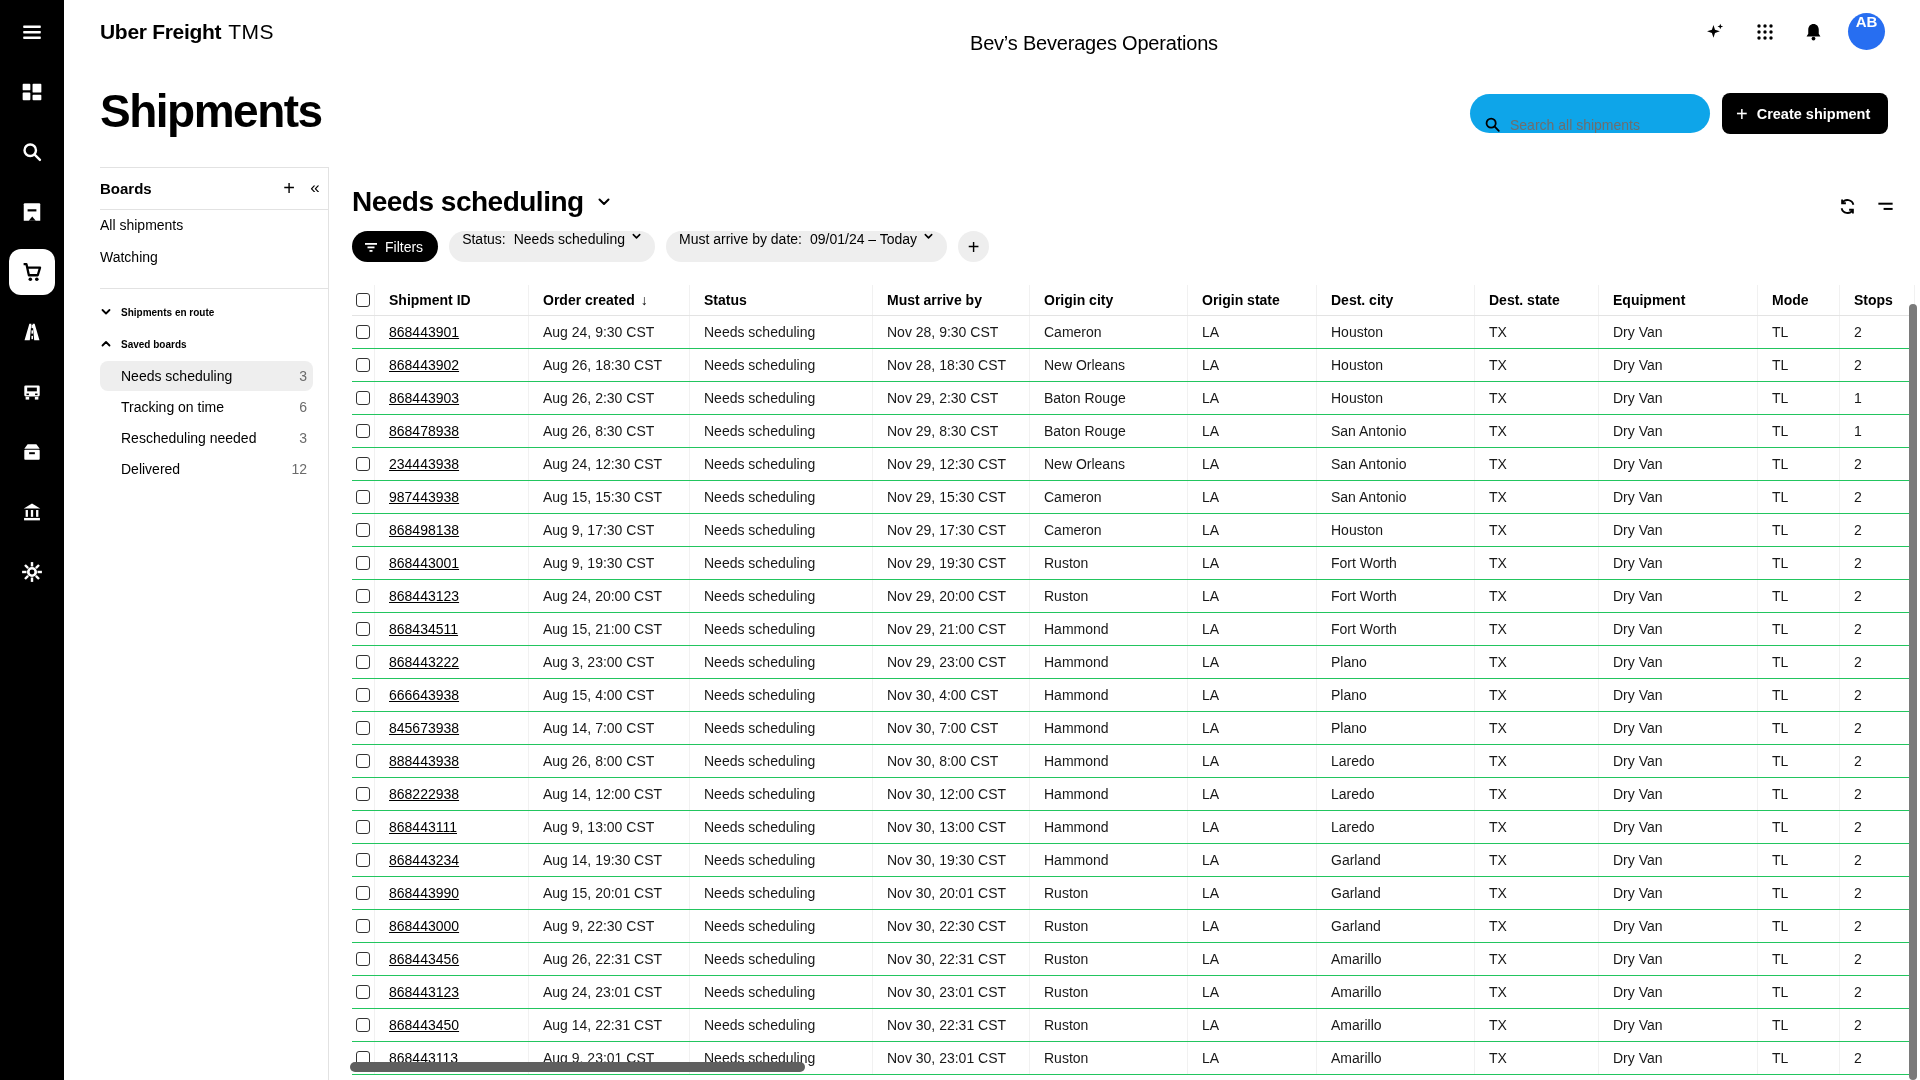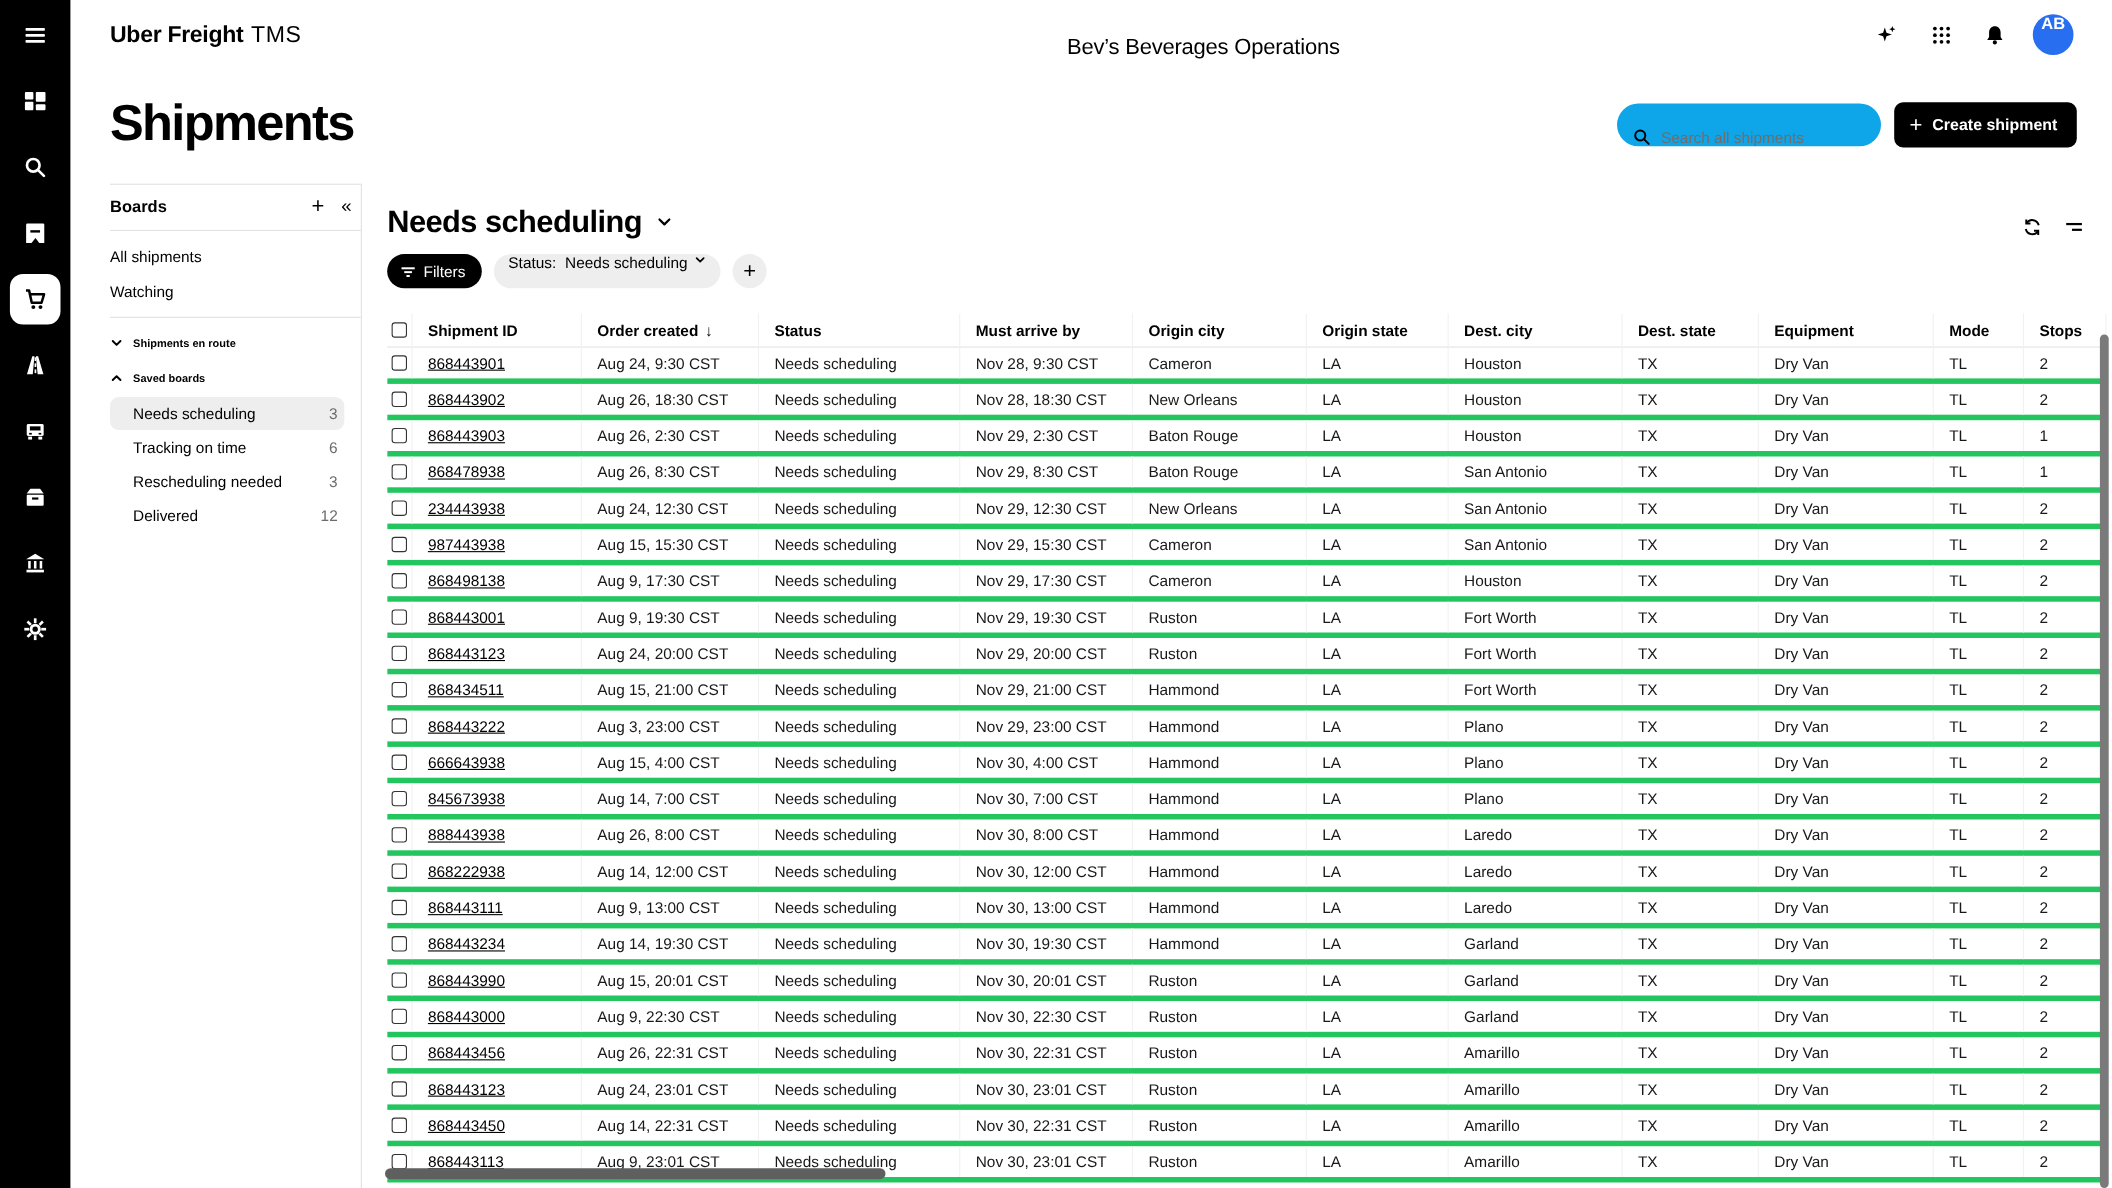--- a/index.html
+++ b/index.html
@@ -39,21 +39,21 @@
 
   
   .boards{position:absolute;left:100px;top:167px;width:228px}
   .boards-top-line{position:absolute;left:100px;top:167px;width:228px;height:1px;background:#E2E2E2}
   .main-vdivider{position:absolute;left:328px;top:167px;width:1px;height:913px;background:#E2E2E2}
   .boards-head{height:43px;display:flex;align-items:center;border-bottom:1px solid #E2E2E2}
   .boards-head .bt{font-size:15px;font-weight:700;flex:1}
   .bh-ic{width:26px;height:26px;display:flex;align-items:center;justify-content:center;cursor:pointer;font-size:19px}
   .bh-ic.collapse{font-size:17px;color:#000}
   .blist{padding-top:7px}
-  .bitem-static{height:32px;display:flex;align-items:center;font-size:14px;cursor:pointer}
+  .bitem-static{height:32px;display:flex;font-size:14px;cursor:pointer}
   .boards-div{height:1px;background:#E2E2E2;margin:7px 0}
   .bgroup{height:32px;display:flex;align-items:center;gap:9px;cursor:pointer}
   .bgroup .gl{font-size:10px;font-weight:700}
   .chev{flex:none}
   .bitem{height:30px;margin:1px 15px 1px 0;display:flex;align-items:center;padding-left:21px;
     border-radius:8px;cursor:pointer;font-size:14px}
   .bitem.sel{background:#EEEEEE}
   .bitem .bl{flex:1}
   .bitem .bc{color:#6b6b6b;padding-right:6px}
 
@@ -75,21 +75,21 @@
   .table{position:absolute;left:352px;top:285px;width:1563px}
   .thead,.trow{display:grid;grid-template-columns:23px 154px 161px 183px 157px 158px 129px 158px 124px 159px 82px 75px}
   .thead{height:31px;border-bottom:1px solid #E3E3E3}
   .td{height:100%;display:flex;align-items:center;padding-left:14px;border-right:1px solid #F1F1F1;
     overflow:hidden;white-space:nowrap;font-size:14px;color:#181818}
   .th{font-weight:700;color:#000}
   .sort{margin-left:6px;font-weight:400;font-size:14px}
   .cbcell{padding-left:4px}
   .cb{width:14px;height:14px;border:1.5px solid #333;border-radius:3px;background:#fff;cursor:pointer;flex:none}
   .tbody{height:764px;overflow:hidden}
-  .trow{height:33px;border-bottom:5px solid #22c55e}
+  .trow{height:33px;border-bottom:1px solid #22c55e}
   .idlink{color:#000;text-decoration:underline;cursor:pointer}
 
   
   .hscroll{position:absolute;left:350px;top:1062px;width:455px;height:10px;background:#5f5f5f;border-radius:5px;z-index:20;cursor:grab}
   .vscroll{position:absolute;left:1909px;top:304px;width:8px;height:776px;background:#7a7a7a;border-radius:4px;z-index:20;cursor:grab}
 </style>
 </head>
 <body>
 
 <div class="screen">
@@ -319,20 +319,27 @@
         </svg>
       <span>Filters</span>
     </button>
     <div class="chip">
       <span>Status:</span>
       <span class="cv">Needs scheduling</span>
       <svg width="11" height="11" viewBox="0 0 12 12">
           <polyline points="2.5,4 6,7.5 9.5,4" fill="none" stroke="#000" stroke-width="1.7" stroke-linecap="round" stroke-linejoin="round"></polyline>
         </svg>
     </div>
+    <div class="chip">
+      <span>Must arrive by date:</span>
+      <span class="cv">09/01/24 – Today</span>
+      <svg width="11" height="11" viewBox="0 0 12 12">
+          <polyline points="2.5,4 6,7.5 9.5,4" fill="none" stroke="#000" stroke-width="1.7" stroke-linecap="round" stroke-linejoin="round"></polyline>
+        </svg>
+    </div>
     <button class="chip-add">
         <span class="plus-glyph">+</span>
       </button>
   </div>
 
   <div class="table">
     <div class="thead" id="thead">
       <div class="td cbcell">
           <span class="cb"></span>
         </div>

